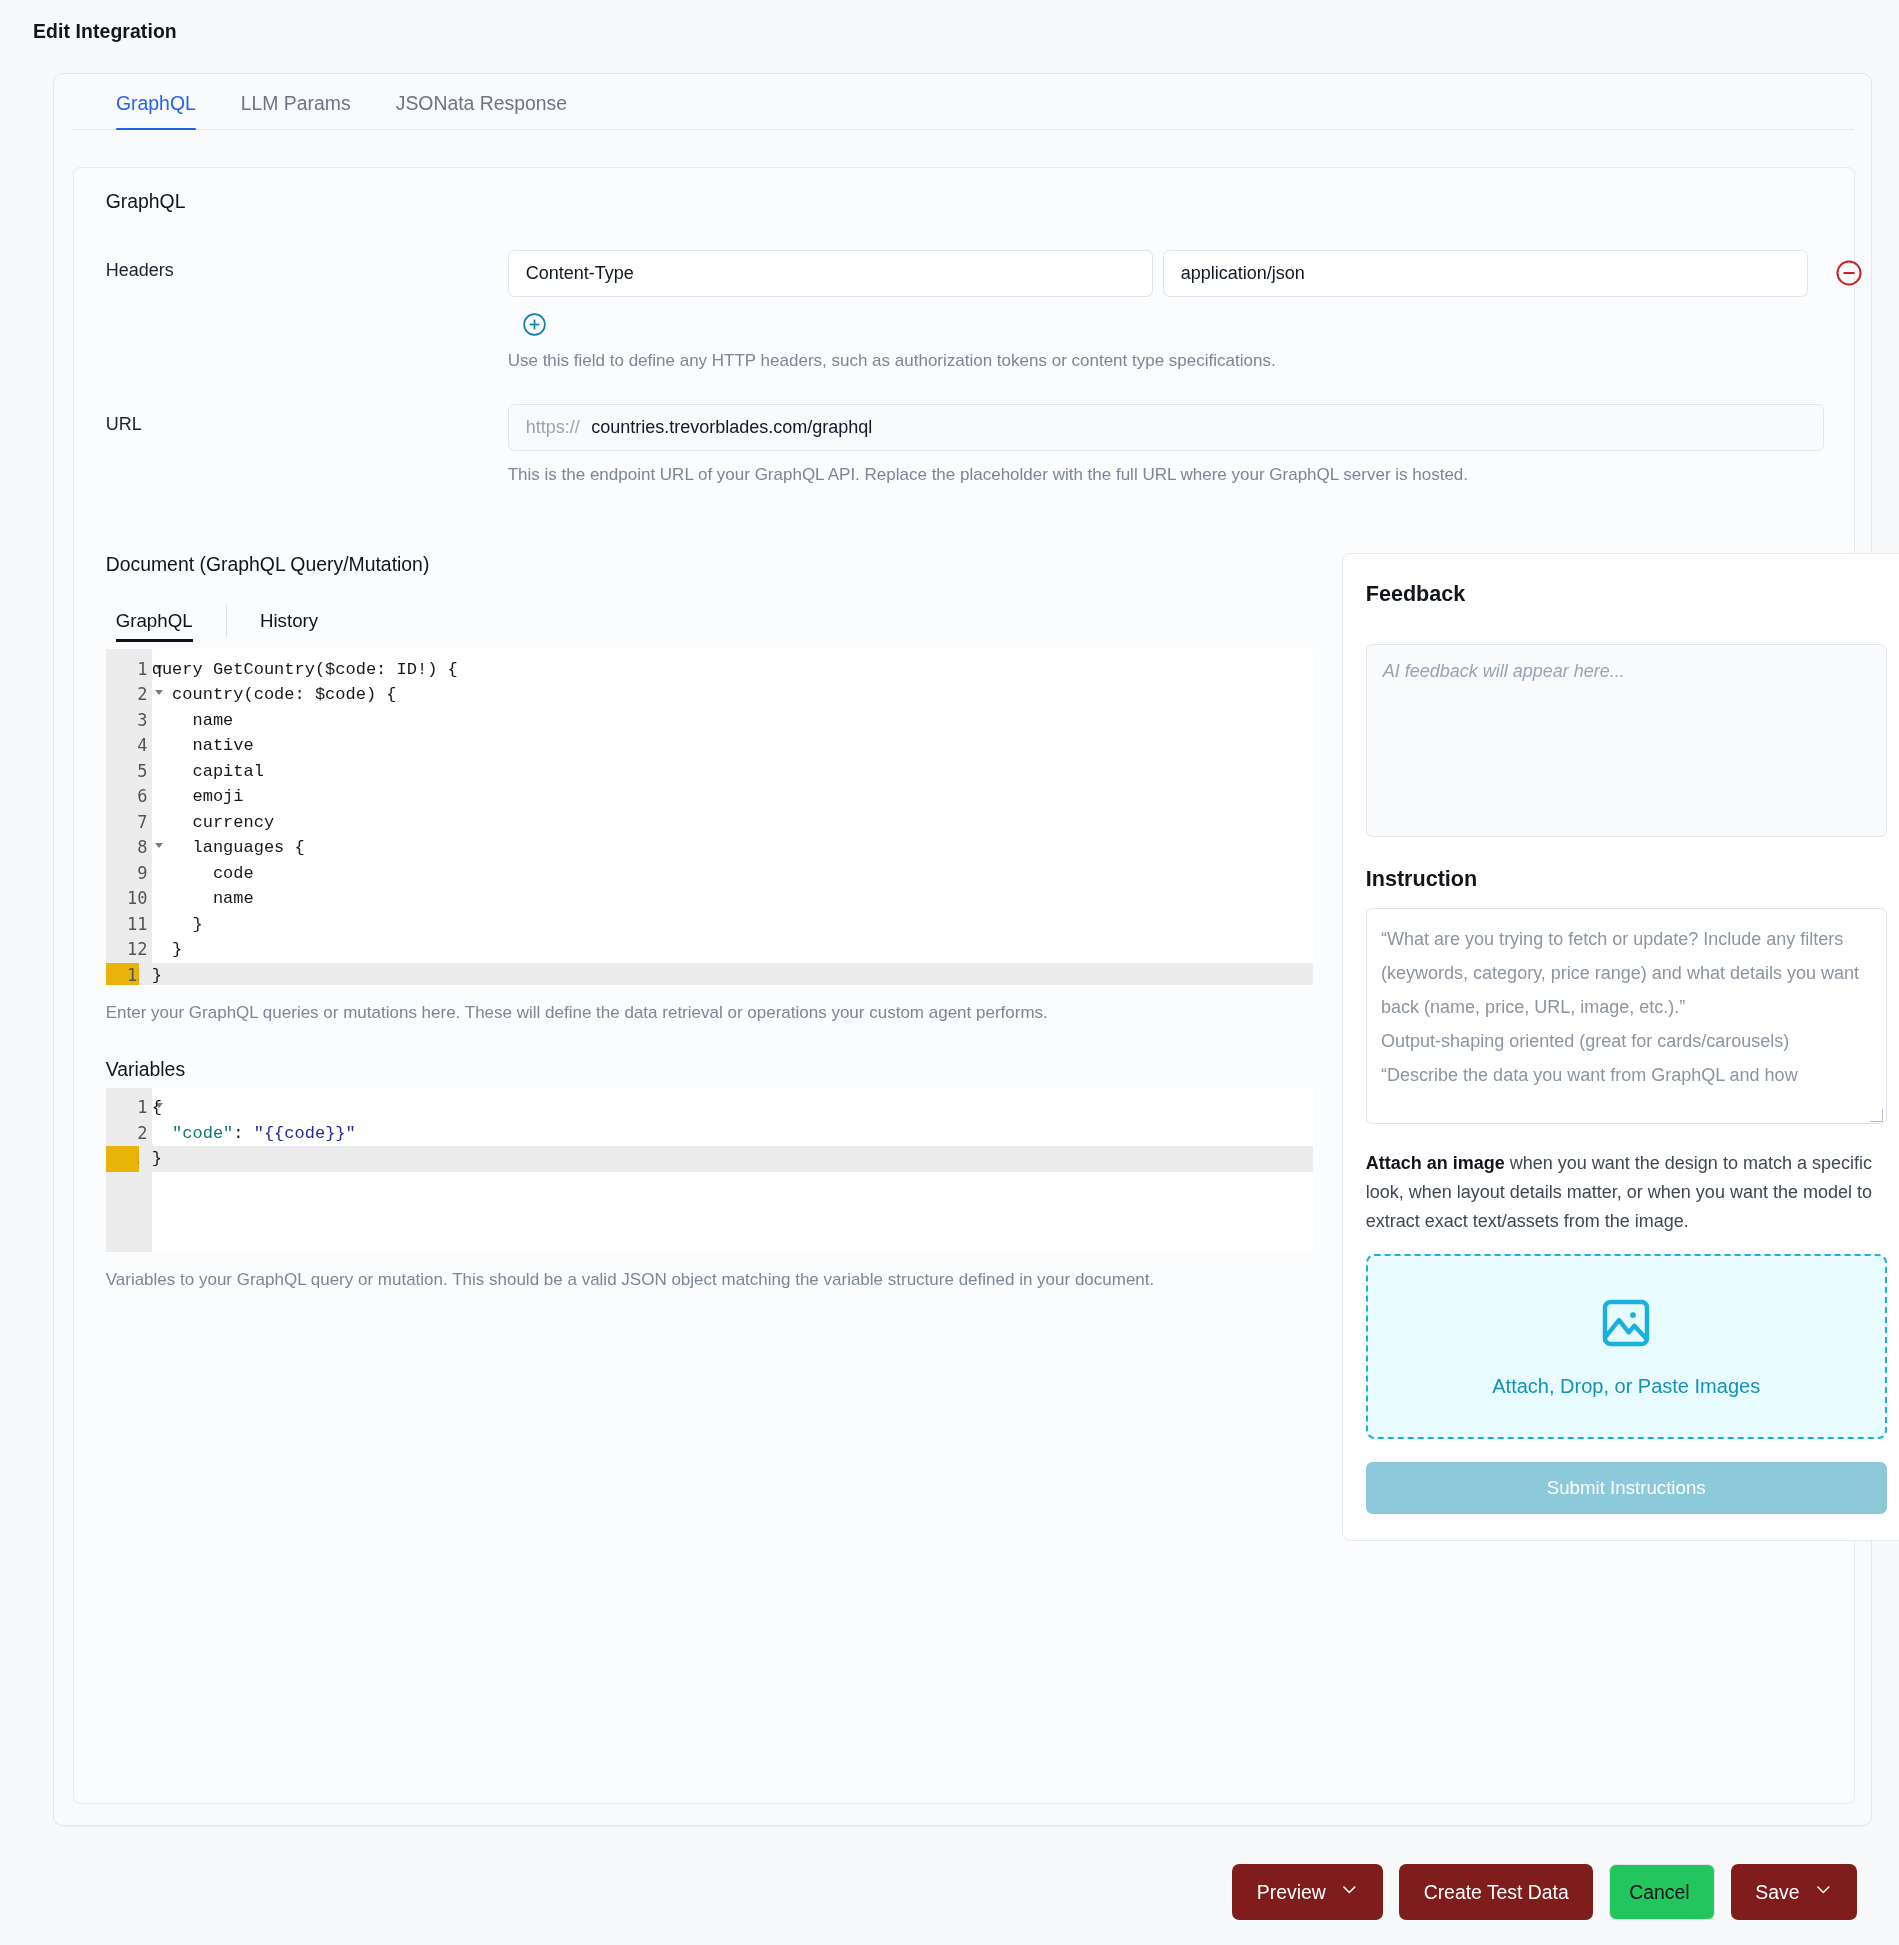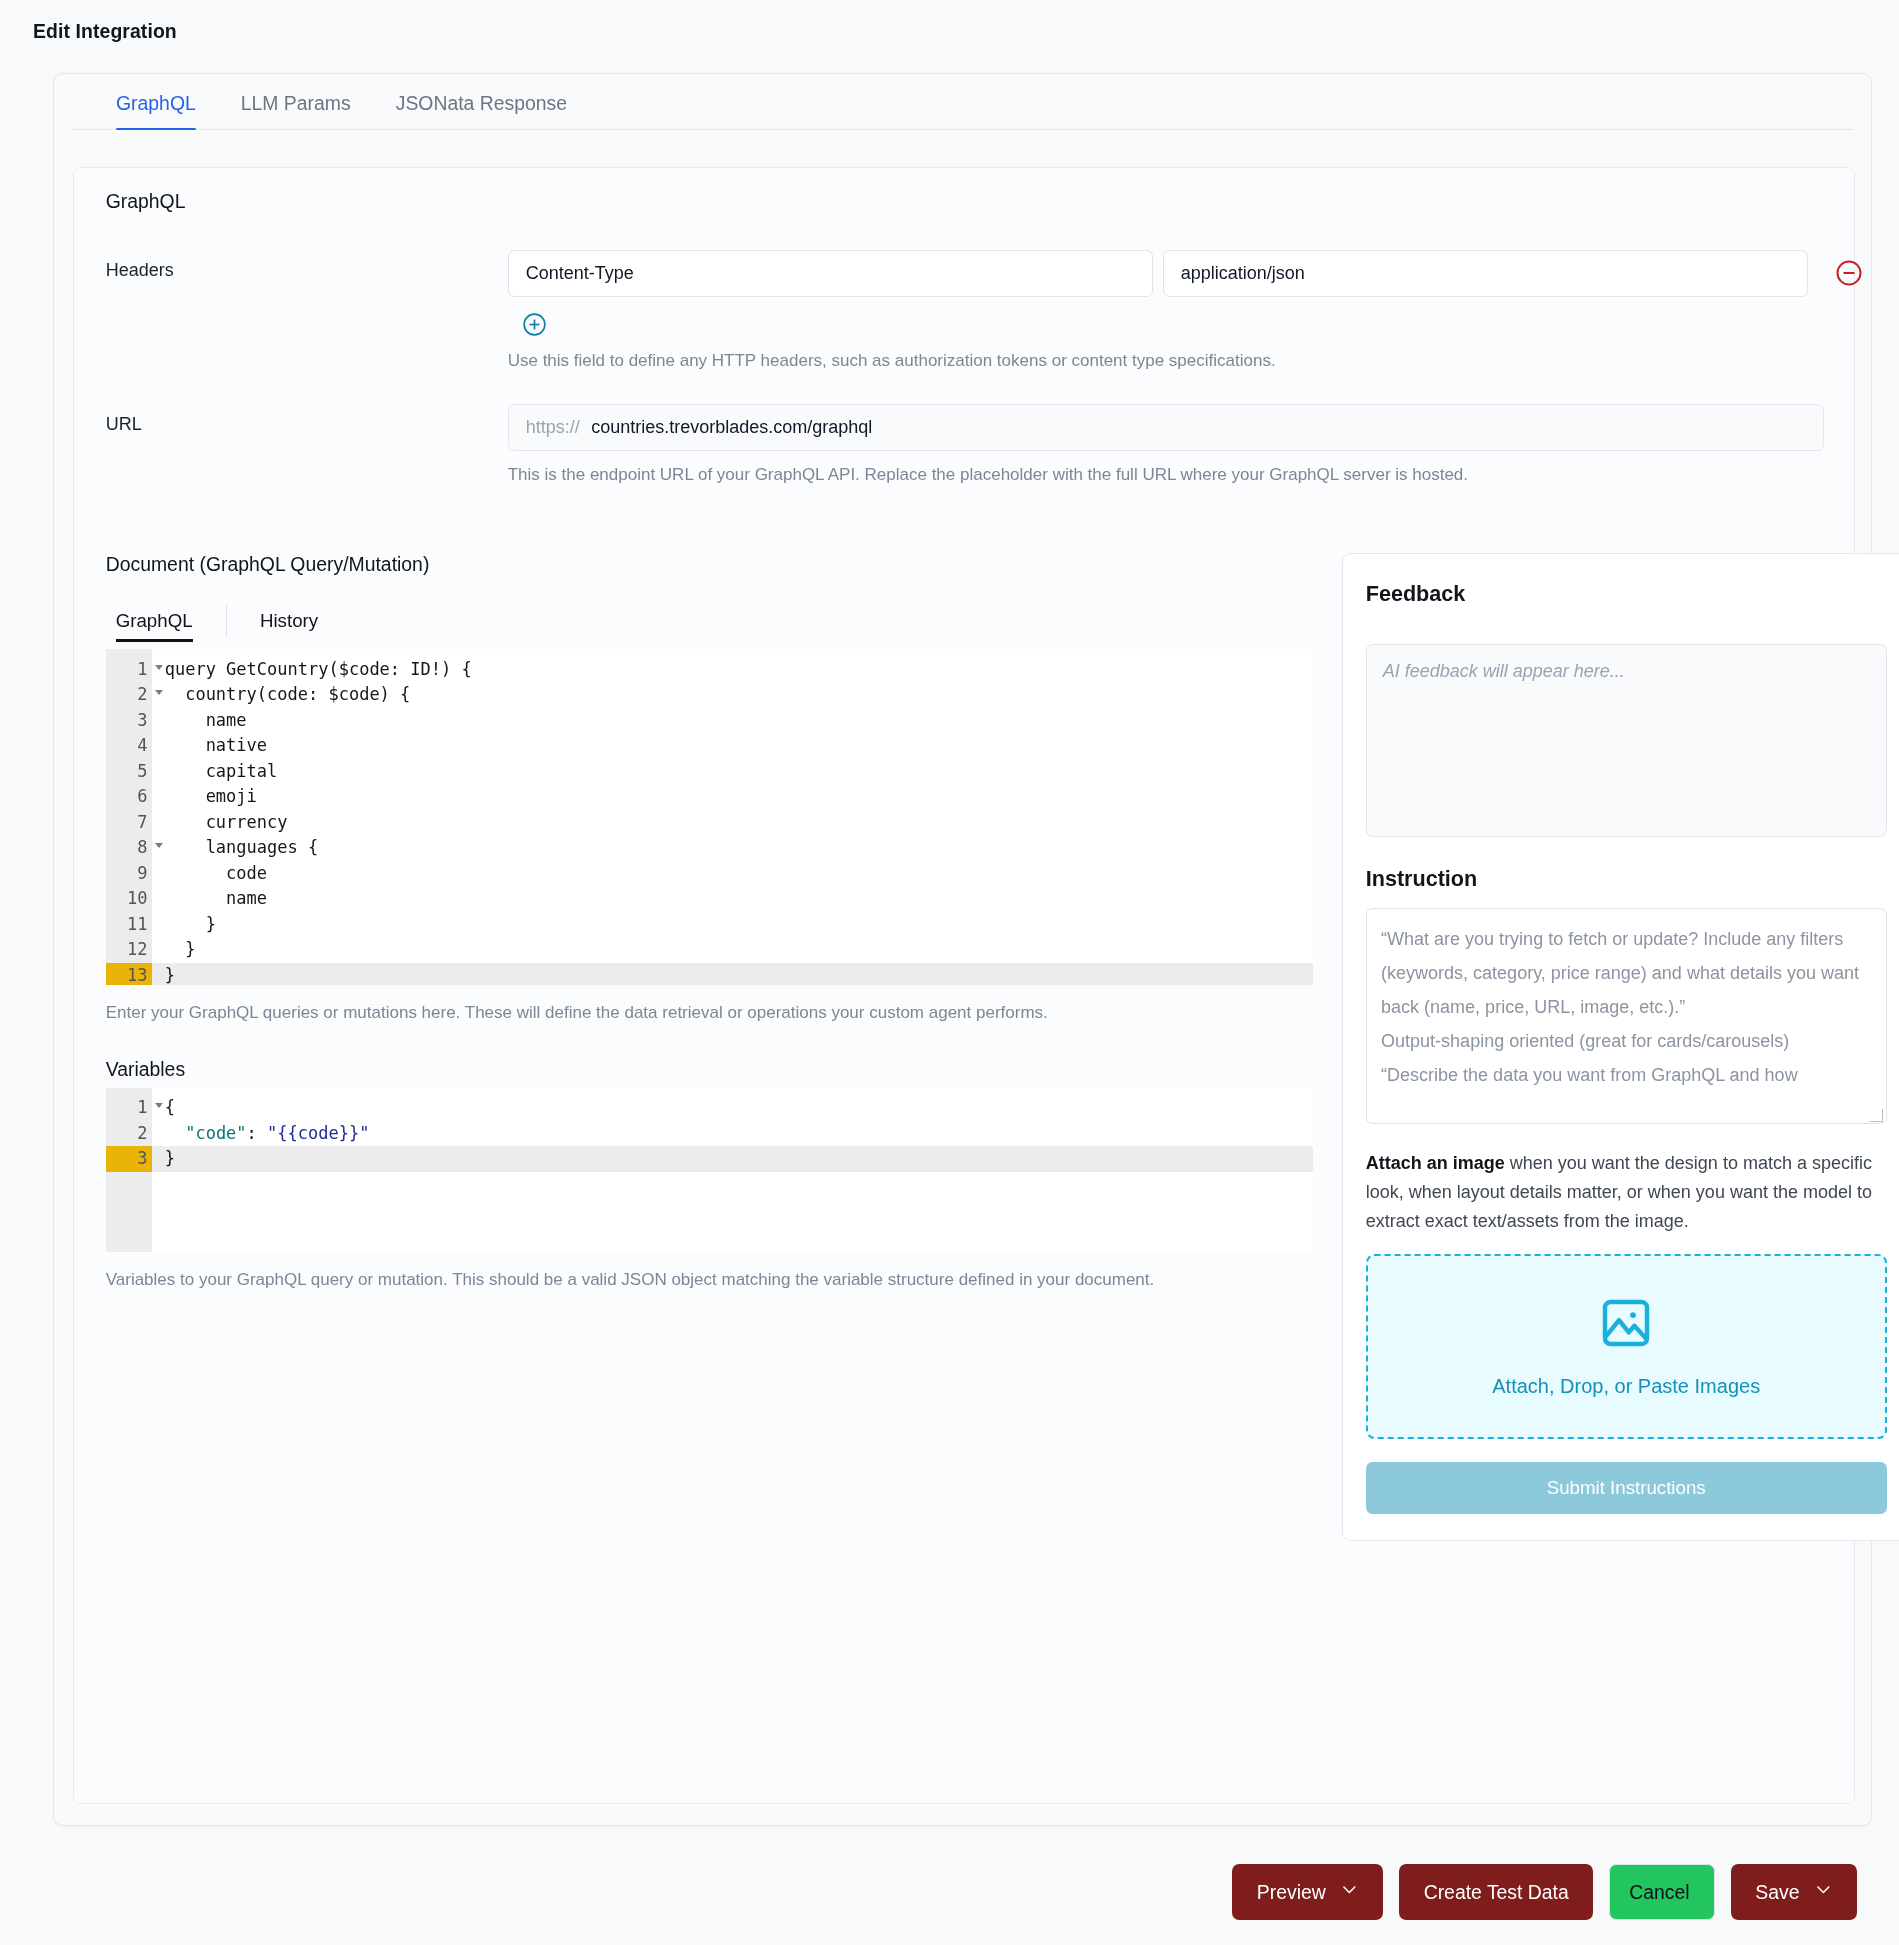--- a/index.html
+++ b/index.html
@@ -187,24 +187,24 @@
   .gutter .ln .fold {
     position: absolute; right: -11.5px; top: 8px;
     width: 0; height: 0;
     border-left: 4.3px solid transparent;
     border-right: 4.3px solid transparent;
     border-top: 5px solid #777c84;
   }
   .code-body {
     flex: 1 1 auto;
     padding-top: 7.2px;
-    padding-left: 13px;
     color: #14181d;
     white-space: pre;
     position: relative;
+    font-family: Liberation Mono, monospace;
   }
   .code-body .cl { height: 25.5px; }
   .code-body .cl.active-line { background: #ececec; margin-left:-13px; padding-left:13px; }
   .gutter .ln.active-line { background: #eab308; }
   .tok-key { color: #0b7777; }
   .tok-str { color: #1f2c96; }
 
   .editor-q { height: 336px; }
   .editor-v { height: 164px; }
 

